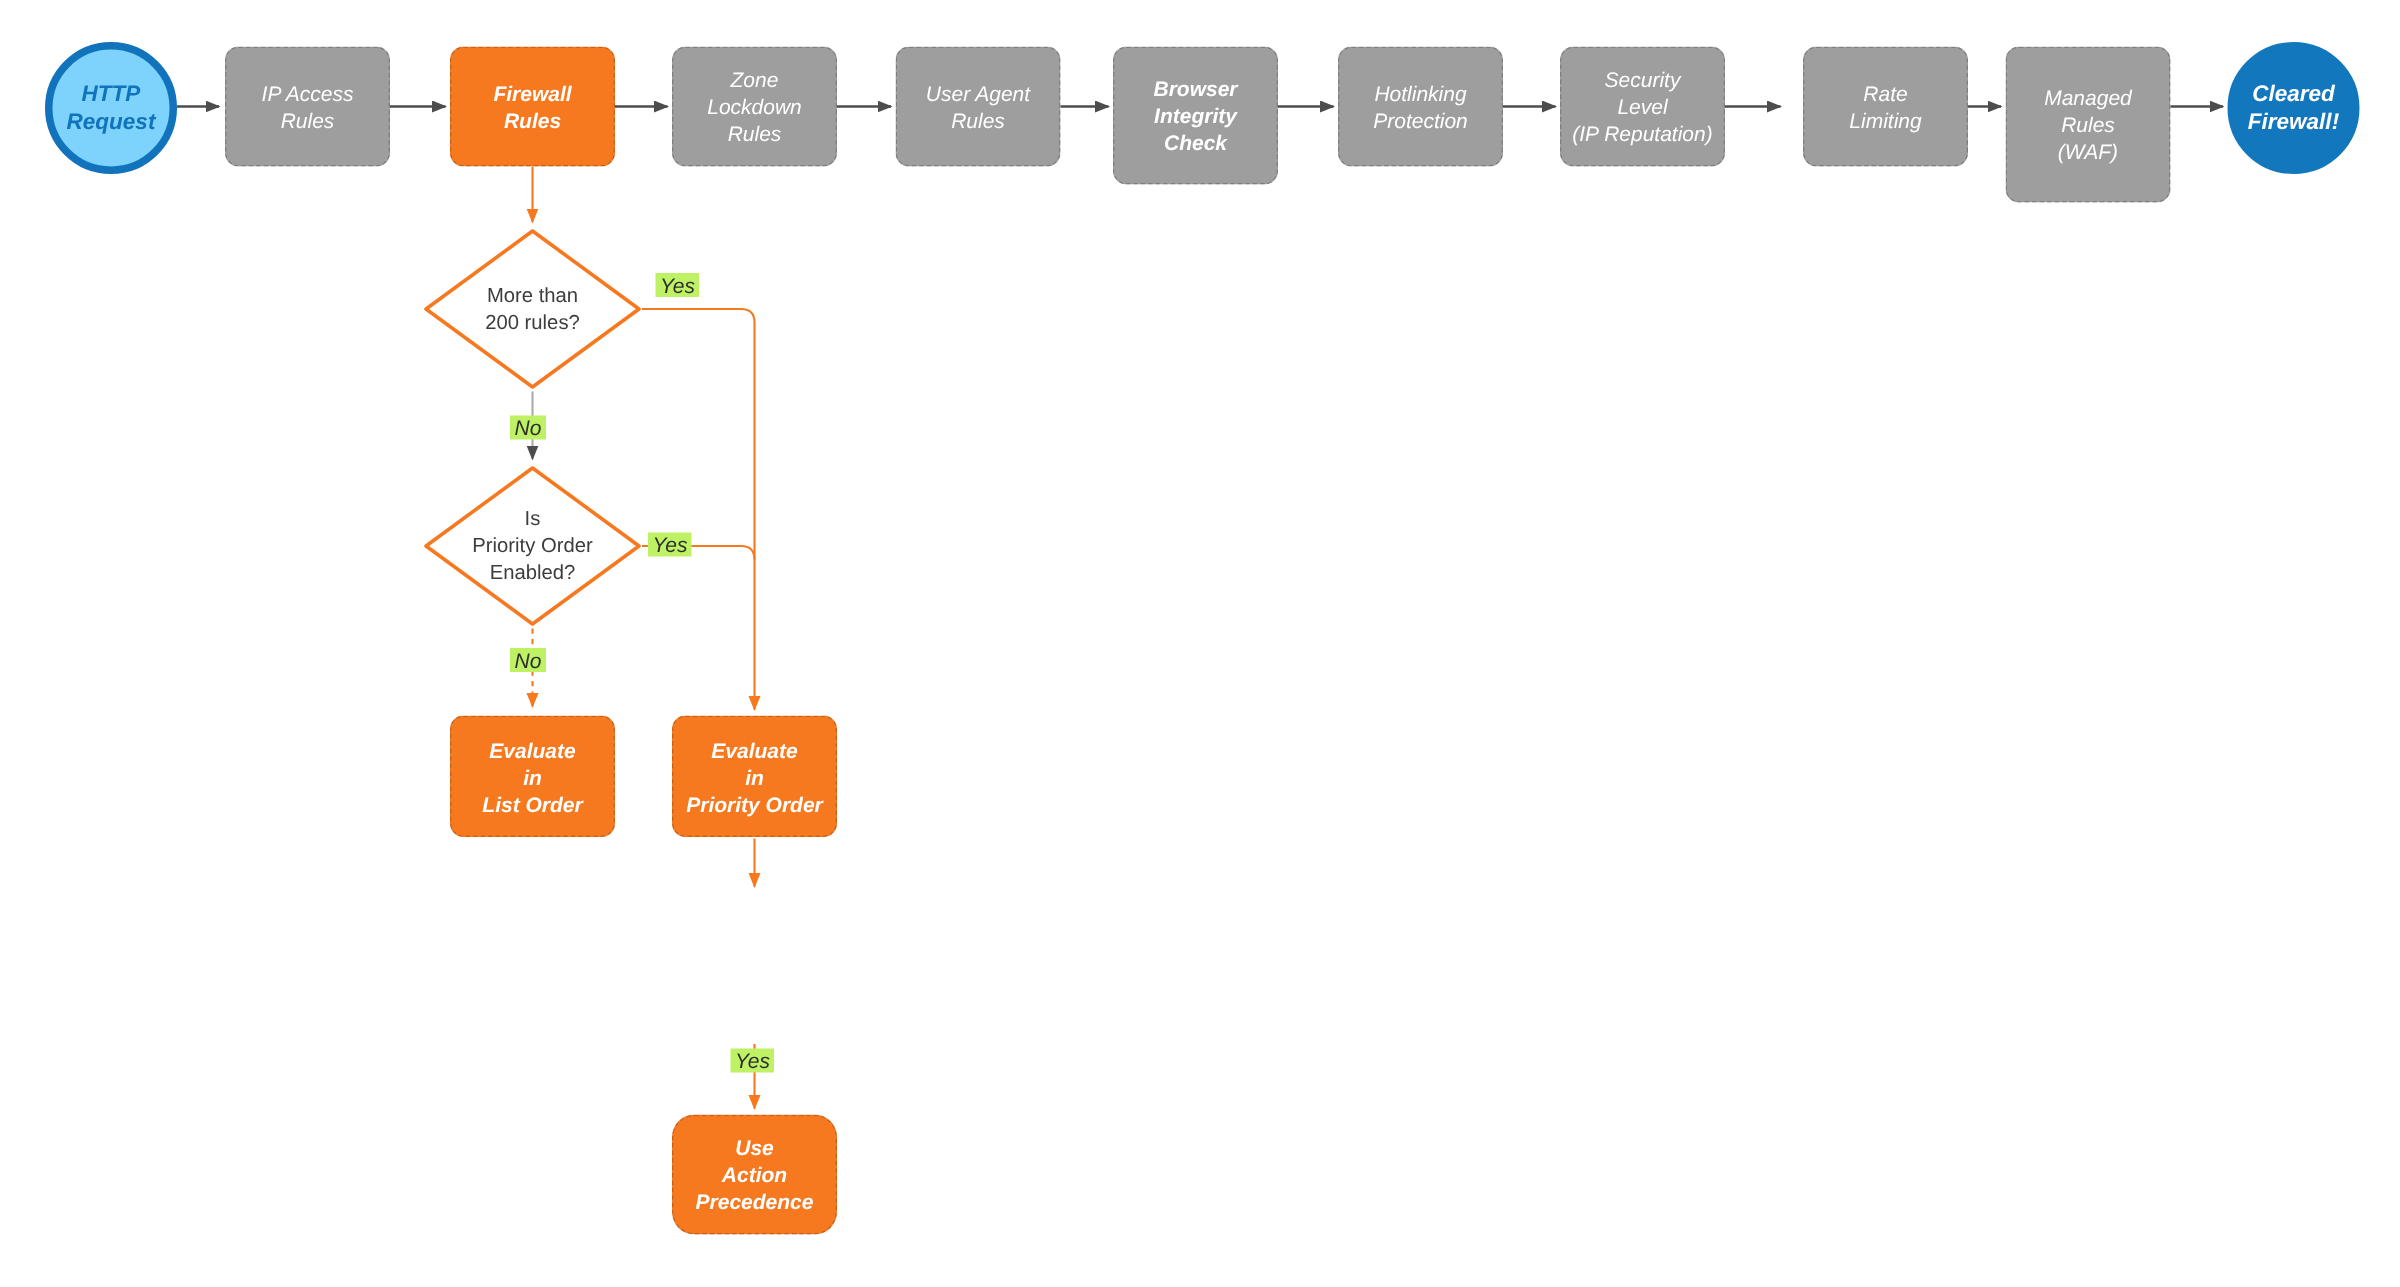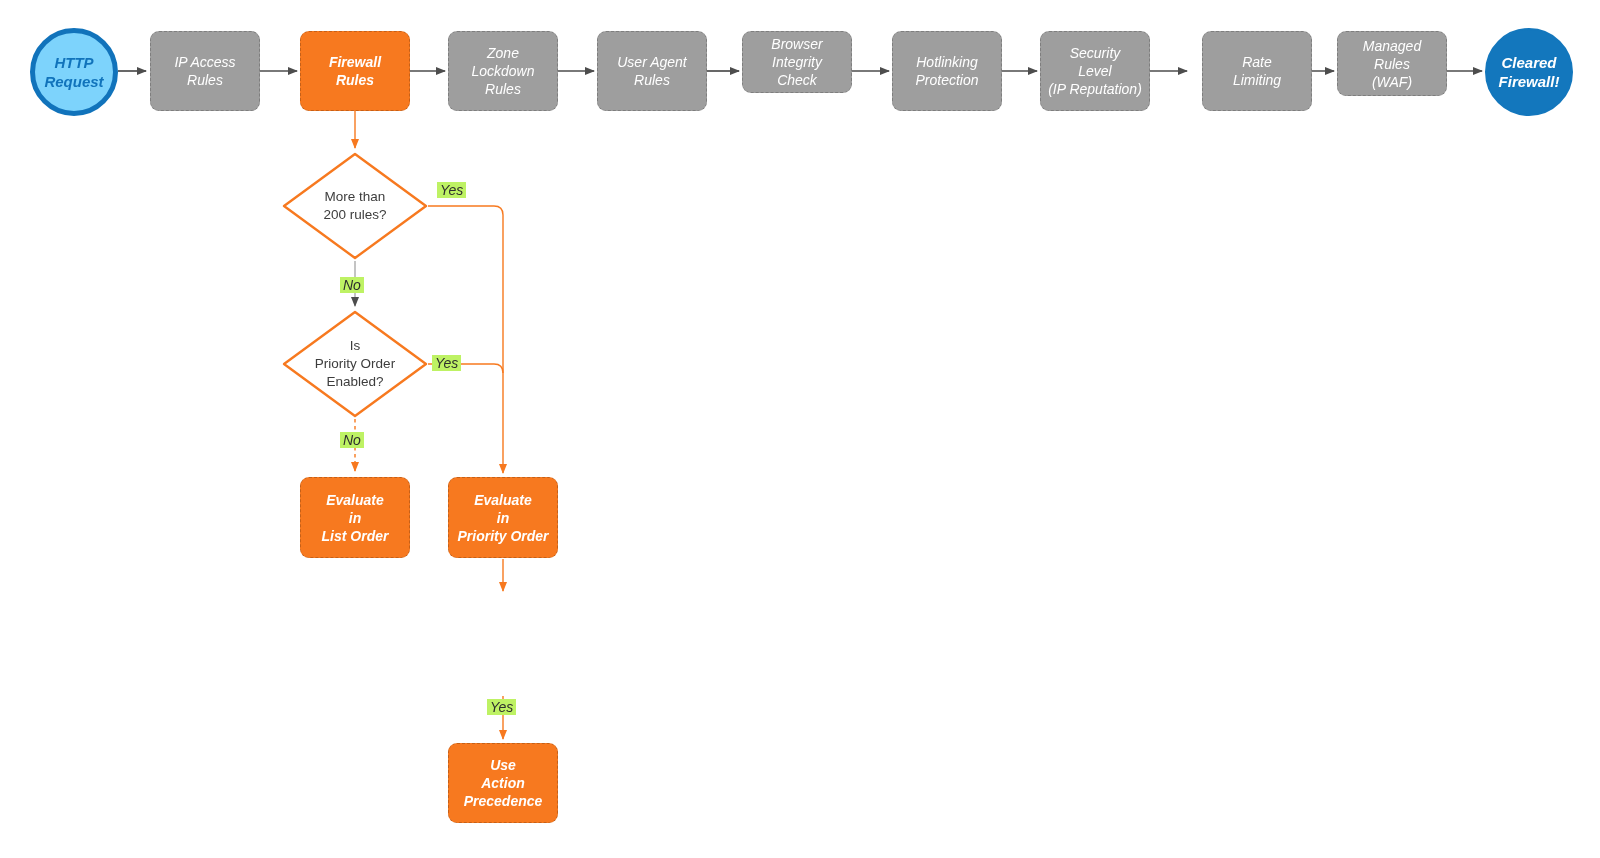--- a/index.html
+++ b/index.html
@@ -145,35 +145,35 @@
   <div class="node process orange" style="left:300px;top:31px;width:110px;height:80px;">Firewall
 Rules</div>
 
   <div class="node process grey" style="left:448px;top:31px;width:110px;height:80px;">Zone
 Lockdown
 Rules</div>
 
   <div class="node process grey" style="left:597px;top:31px;width:110px;height:80px;font-style:italic;">User Agent
 Rules</div>
 
-  <div class="node process grey" style="left:742px;top:31px;width:110px;height:62px;">Browser
+  <div class="node process grey" style="left:742px;top:31px;width:110px;height:92px;font-weight:bold;">Browser
 Integrity
 Check</div>
 
   <div class="node process grey" style="left:892px;top:31px;width:110px;height:80px;">Hotlinking
 Protection</div>
 
   <div class="node process grey" style="left:1040px;top:31px;width:110px;height:80px;">Security
 Level
 (IP Reputation)</div>
 
   <div class="node process grey" style="left:1190px;top:31px;width:110px;height:80px;margin-left:12px;">Rate
 Limiting</div>
 
-  <div class="node process grey" style="left:1337px;top:31px;width:110px;height:65px;">Managed
+  <div class="node process grey" style="left:1337px;top:31px;width:110px;height:104px;">Managed
 Rules
 (WAF)</div>
 
   <div class="node terminator end" style="left:1485px;top:28px;width:88px;height:88px;">Cleared
 Firewall!</div>
 
   <div class="diamond" style="left:282px;top:152px;width:146px;height:108px;">
     <svg viewBox="0 0 146 108" preserveAspectRatio="none">
       <polygon class="d-shape" points="73,2 144,54 73,106 2,54"></polygon>
     </svg>
@@ -192,21 +192,21 @@
 
 
   <div class="node process orange" style="left:300px;top:477px;width:110px;height:81px;">Evaluate
 in
 List Order</div>
 
   <div class="node process orange" style="left:448px;top:477px;width:110px;height:81px;">Evaluate
 in
 Priority Order</div>
 
-  <div class="node process orange" style="left:448px;top:743px;width:110px;height:80px;">Use
+  <div class="node process orange" style="left:448px;top:743px;width:110px;height:80px;border-radius:15px;">Use
 Action
 Precedence</div>
 
   <div class="edge-label" style="left:437px;top:182px;">Yes</div>
 
   <div class="edge-label" style="left:340px;top:277px;">No</div>
 
   <div class="edge-label" style="left:432px;top:355px;">Yes</div>
 
   <div class="edge-label" style="left:340px;top:432px;">No</div>

